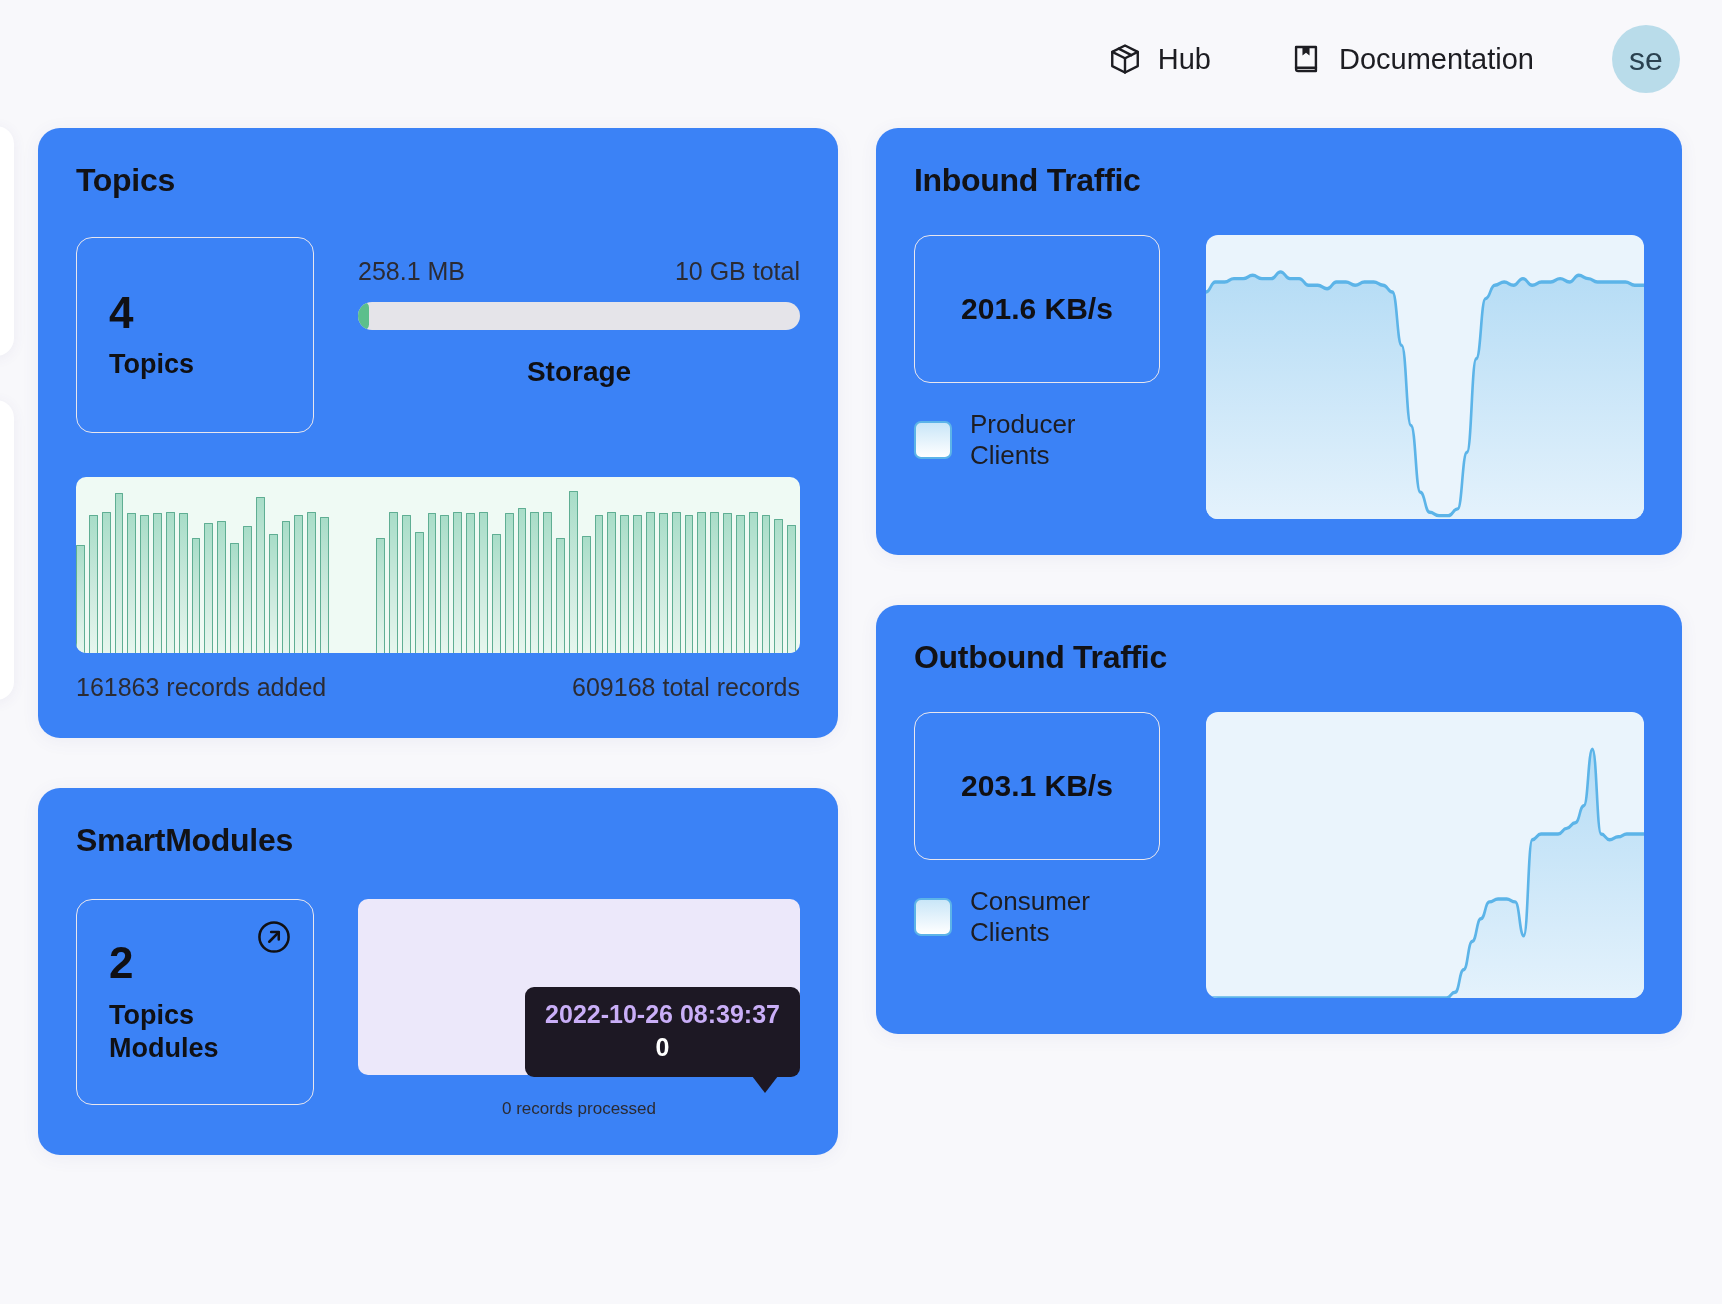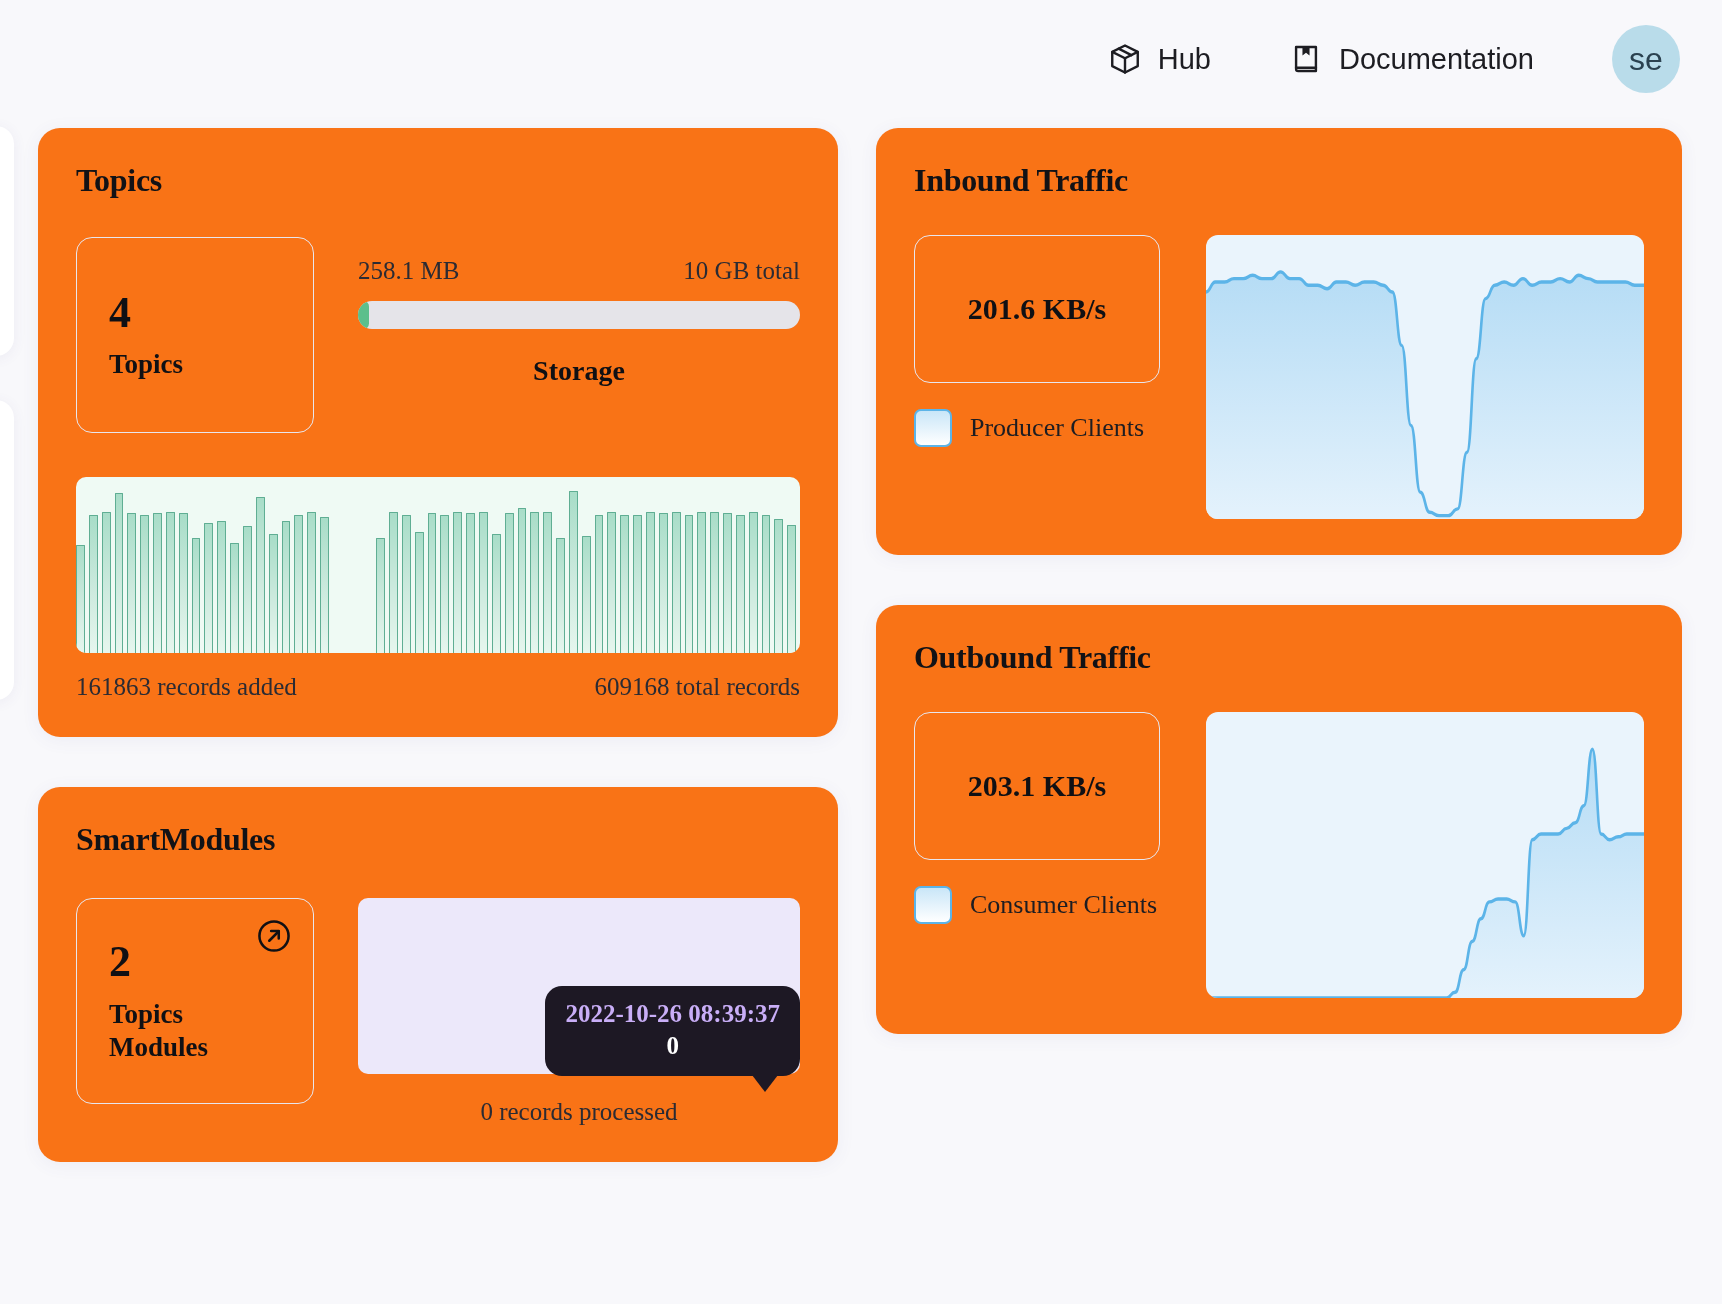--- a/index.html
+++ b/index.html
@@ -63,25 +63,24 @@
     top: 128px;
     left: 38px;
     right: 38px;
     display: flex;
     gap: 38px;
   }
   .col-left  { width: 800px; display: flex; flex-direction: column; gap: 50px; }
   .col-right { width: 806px; display: flex; flex-direction: column; gap: 50px; }
 
   .card {
-    background: #f97316;
+    background: #3b82f6;
     border-radius: 22px;
     box-shadow: 0 3px 18px rgba(90, 80, 150, 0.07);
     padding: 34px 38px 36px 38px;
-    font-family: Liberation Serif, serif;
   }
   .card-title {
     font-size: 32px;
     font-weight: bold;
     color: #121216;
     letter-spacing: -0.3px;
   }
 
   
   .topics-row {
@@ -192,21 +191,21 @@
     background: #ece8fa;
     border-radius: 10px;
     position: relative;
     min-height: 176px;
   }
   .tooltip {
     position: absolute;
     right: 0px;
     bottom: -2px;
     background: #1d1824;
-    border-radius: 17px;
+    border-radius: 9px;
     padding: 12px 20px 14px 20px;
     text-align: center;
     white-space: nowrap;
   }
   .tt-time {
     font-size: 25px;
     font-weight: bold;
     color: #c9aef7;
     line-height: 1.25;
   }
@@ -220,21 +219,21 @@
     position: absolute;
     bottom: -16px;
     right: 22px;
     width: 0; height: 0;
     border-left: 13px solid transparent;
     border-right: 13px solid transparent;
     border-top: 17px solid #1d1824;
   }
   .sm-caption {
     text-align: center;
-    font-size: 25px;
+    font-size: 17px;
     color: #2b2b33;
     margin-top: 24px;
   }
 
   
   .traffic-row {
     display: flex;
     margin-top: 36px;
     gap: 46px;
     align-items: flex-start;

